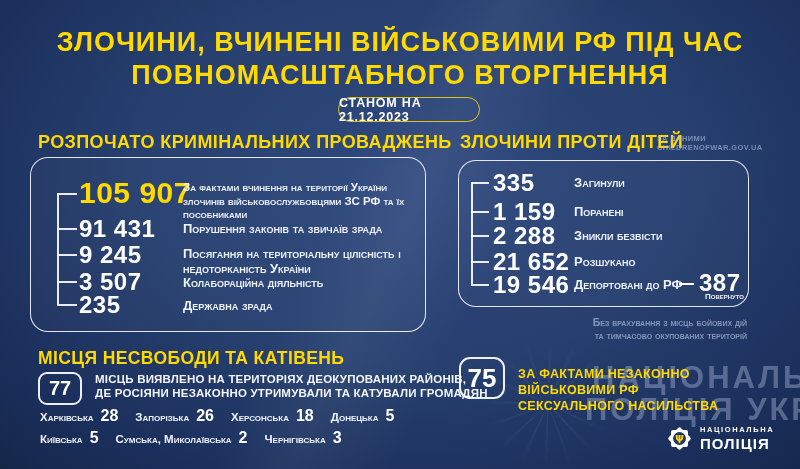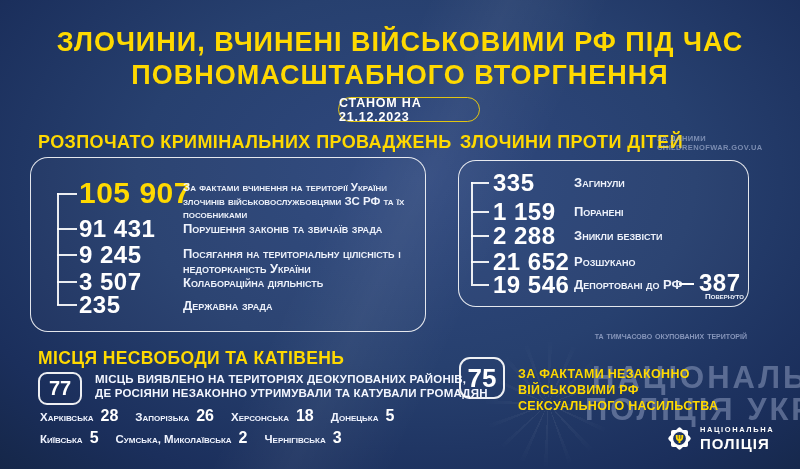--- a/index.html
+++ b/index.html
@@ -105,20 +105,21 @@
     <div class="num num-lg white" style="left:34px;top:87px;">21 652</div>
     <div class="plabel sc" style="left:115px;top:93px;font-size:13px;">Розшукано</div>
 
     <div class="num num-lg white" style="left:34px;top:110px;">19 546</div>
     <div class="plabel sc" style="left:115px;top:116px;font-size:13px;">Депортовані до РФ</div>
     <div class="dash" style="left:220px;top:122px;width:15px;"></div>
     <div class="num num-lg white" style="left:240px;top:108px;">387</div>
     <div class="plabel sc" style="left:240px;top:131px;width:45px;text-align:right;font-size:8px;">Повернуто</div>
   </div>
 
+  <div class="footnote sc" style="left:447px;top:316px;width:300px;">Без врахування з місць бойових дій</div>
   <div class="footnote sc" style="left:447px;top:329px;width:300px;">та тимчасово окупованих територій</div>
 
   <div class="sec-head" style="left:38px;top:348px;font-size:17.5px;">МІСЦЯ НЕСВОБОДИ ТА КАТІВЕНЬ</div>
   <div class="count-box" style="left:38px;top:372px;width:40px;height:29px;font-size:20px;">77</div>
   <div class="desc" style="left:95px;top:373px;">МІСЦЬ ВИЯВЛЕНО НА ТЕРИТОРІЯХ ДЕОКУПОВАНИХ РАЙОНІВ,</div>
   <div class="desc" style="left:95px;top:387px;">ДЕ РОСІЯНИ НЕЗАКОННО УТРИМУВАЛИ ТА КАТУВАЛИ ГРОМАДЯН</div>
 
   <div class="regions" style="left:40px;top:407px;">
     <div class="region">
       <span class="rname sc">Харківська</span>

